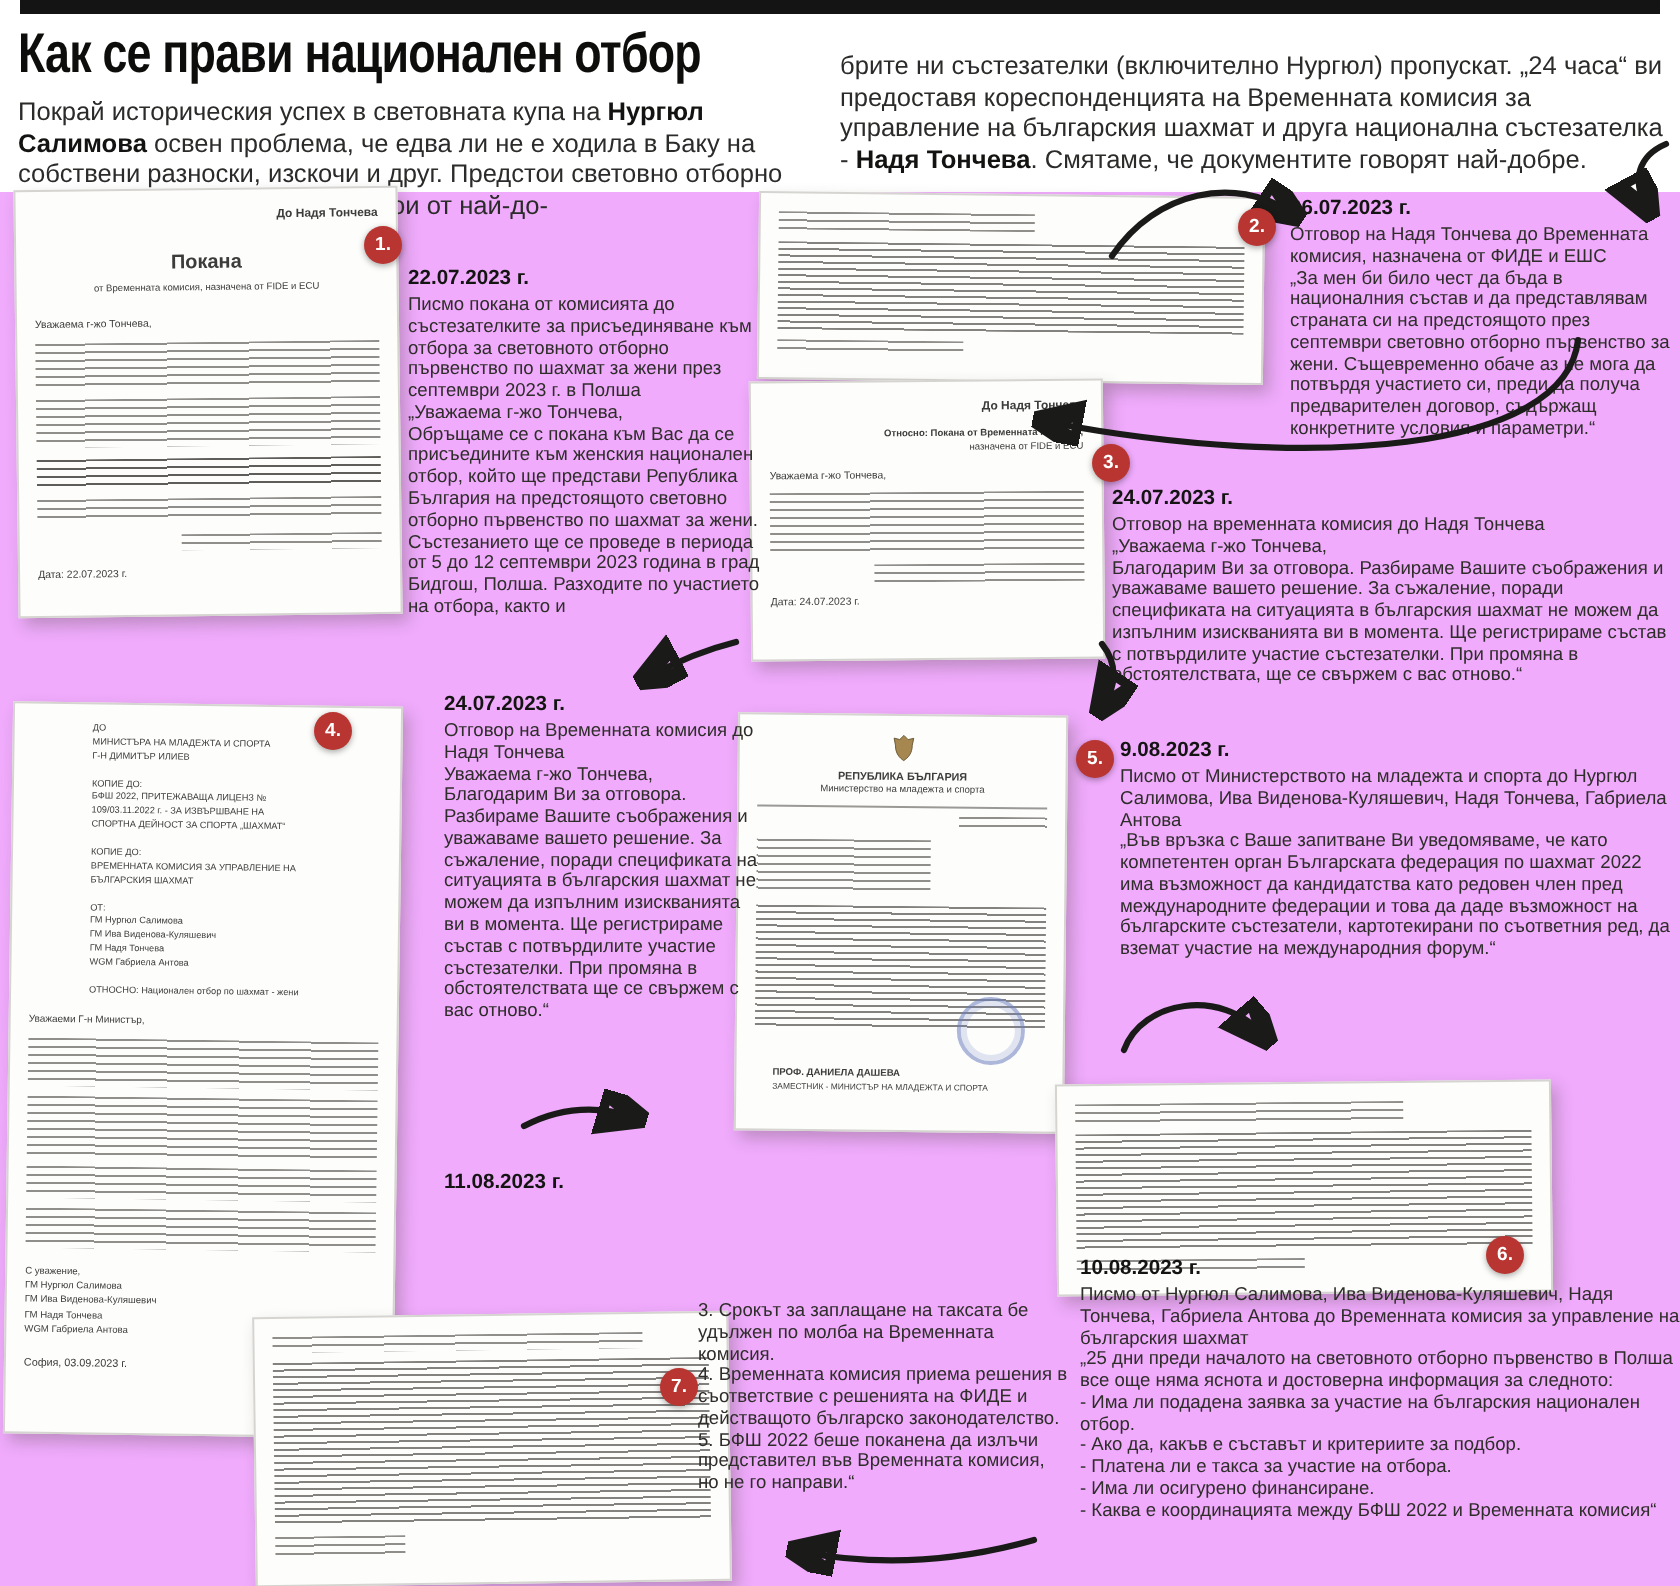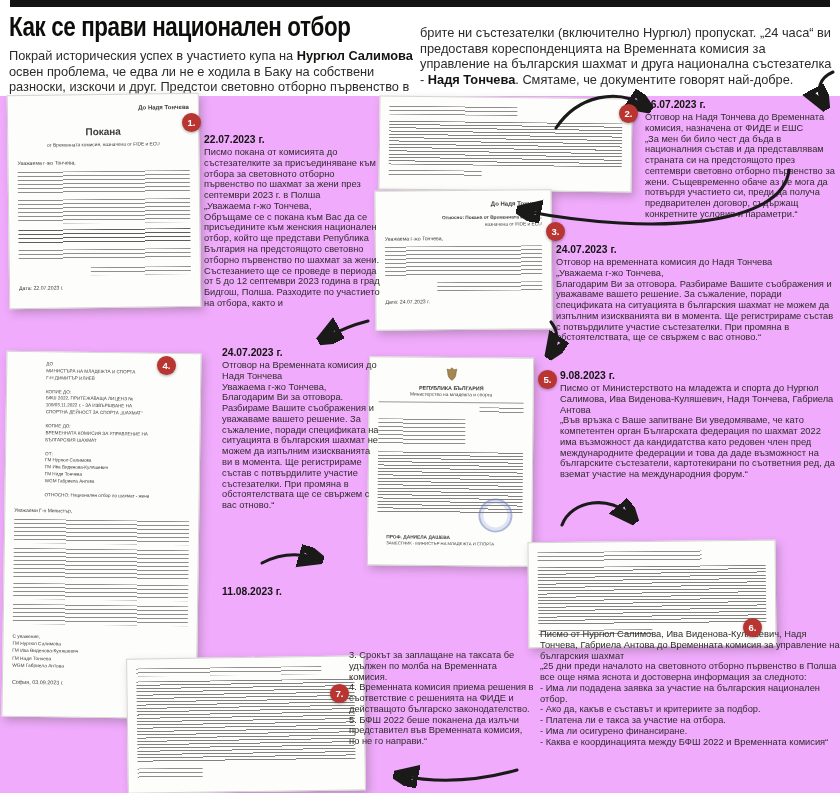--- a/index.html
+++ b/index.html
@@ -43,21 +43,21 @@
 </style>
 </head>
 <body>
 
 <div class="canvas">
 
   <div class="header-band"></div>
   <div class="top-rule"></div>
   <h1 class="title">Как се прави национален отбор</h1>
 
-  <p class="intro left"><span>Покрай историческия успех в участието купа на </span><b>Нургюл Салимова</b><span> освен проблема, че едва ли не е ходила в Баку на собствени разноски, изскочи и друг. Предстои световно отборно първенство в Полша, което някои от най-до-</span></p>
+  <p class="intro left"><span>Покрай историческия успех в световната купа на </span><b>Нургюл Салимова</b><span> освен проблема, че едва ли не е ходила в Баку на собствени разноски, изскочи и друг. Предстои световно отборно първенство в Полша, което някои от най-до-</span></p>
 
   <p class="intro right"><span>брите ни състезателки (включително Нургюл) пропускат. „24 часа“ ви предоставя кореспонденцията на Временната комисия за управление на българския шахмат и друга национална състезателка - </span><b>Надя Тончева</b><span>. Смятаме, че документите говорят най-добре.</span></p>
 
   <div class="doc" style="left:8px;top:94px;width:190px;height:212px;transform:rotate(-0.7deg);">
     <div class="pad">
       <div class="dt rt bold" style="font-size:6px;">До Надя Тончева</div>
       <div class="dt ctr bold" style="font-size:10px;margin-top:13px;">Покана</div>
       <div class="dt ctr" style="font-size:4.8px;margin-top:3px;">от Временната комисия, назначена от FIDE и ECU</div>
       <div class="dt" style="font-size:5.2px;margin-top:11px;">Уважаема г-жо Тончева,</div>
       <div class="lb" style="height:22px;margin-top:5px;"></div>
@@ -213,20 +213,21 @@
 Благодарим Ви за отговора. Разбираме Вашите съображения и уважаваме вашето решение. За съжаление, поради спецификата на ситуацията в българския шахмат не можем да изпълним изискванията ви в момента. Ще регистрираме състав с потвърдилите участие състезателки. При промяна в обстоятелствата ще се свържем с вас отново.“</div>
   </div>
 
   <div class="entry" style="left:560px;top:370px;width:278px;">
     <div class="date">9.08.2023 г.</div>
     <div class="body">Писмо от Министерството на младежта и спорта до Нургюл Салимова, Ива Виденова-Куляшевич, Надя Тончева, Габриела Антова
 „Във връзка с Ваше запитване Ви уведомяваме, че като компетентен орган Българската федерация по шахмат 2022 има възможност да кандидатства като редовен член пред международните федерации и това да даде възможност на българските състезатели, картотекирани по съответния ред, да вземат участие на международния форум.“</div>
   </div>
 
   <div class="entry" style="left:540px;top:629px;width:300px;">
+    <div class="date">10.08.2023 г.</div>
     <div class="body">Писмо от Нургюл Салимова, Ива Виденова-Куляшевич, Надя Тончева, Габриела Антова до Временната комисия за управление на българския шахмат
 „25 дни преди началото на световното отборно първенство в Полша все още няма яснота и достоверна информация за следното:
 - Има ли подадена заявка за участие на българския национален отбор.
 - Ако да, какъв е съставът и критериите за подбор.
 - Платена ли е такса за участие на отбора.
 - Има ли осигурено финансиране.
 - Каква е координацията между БФШ 2022 и Временната комисия“</div>
   </div>
 
   <div class="entry" style="left:222px;top:586px;width:252px;">

